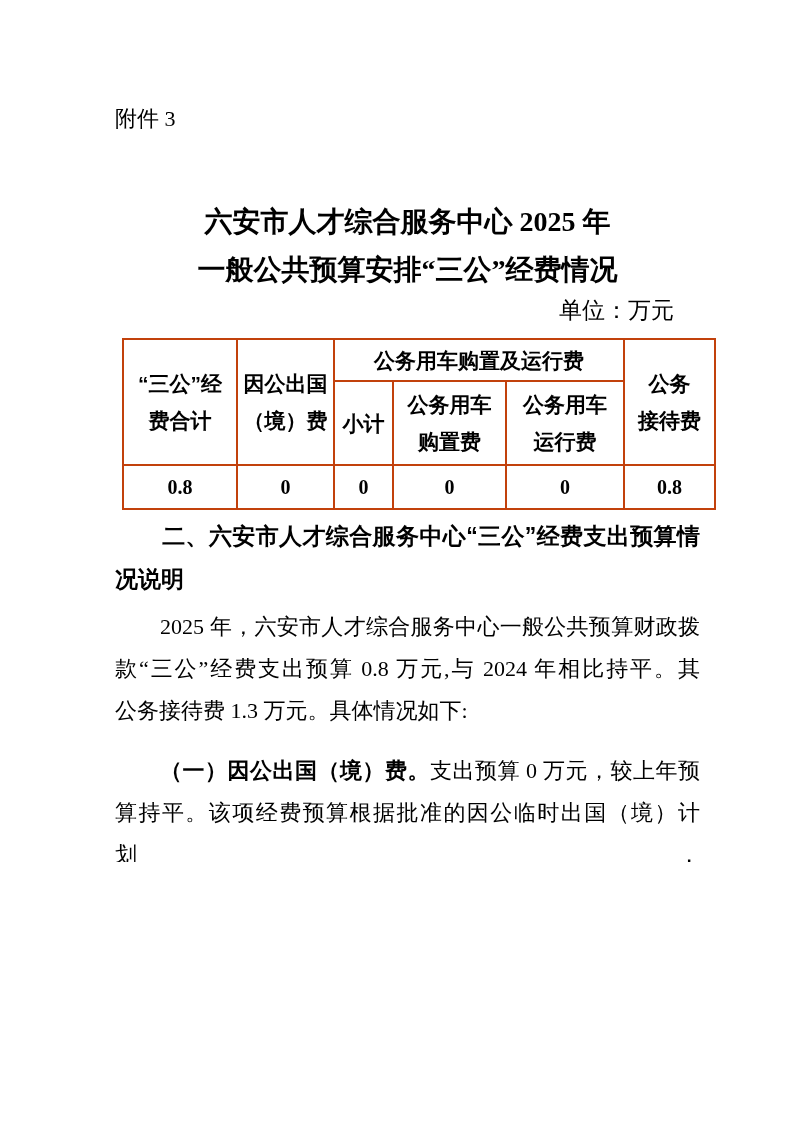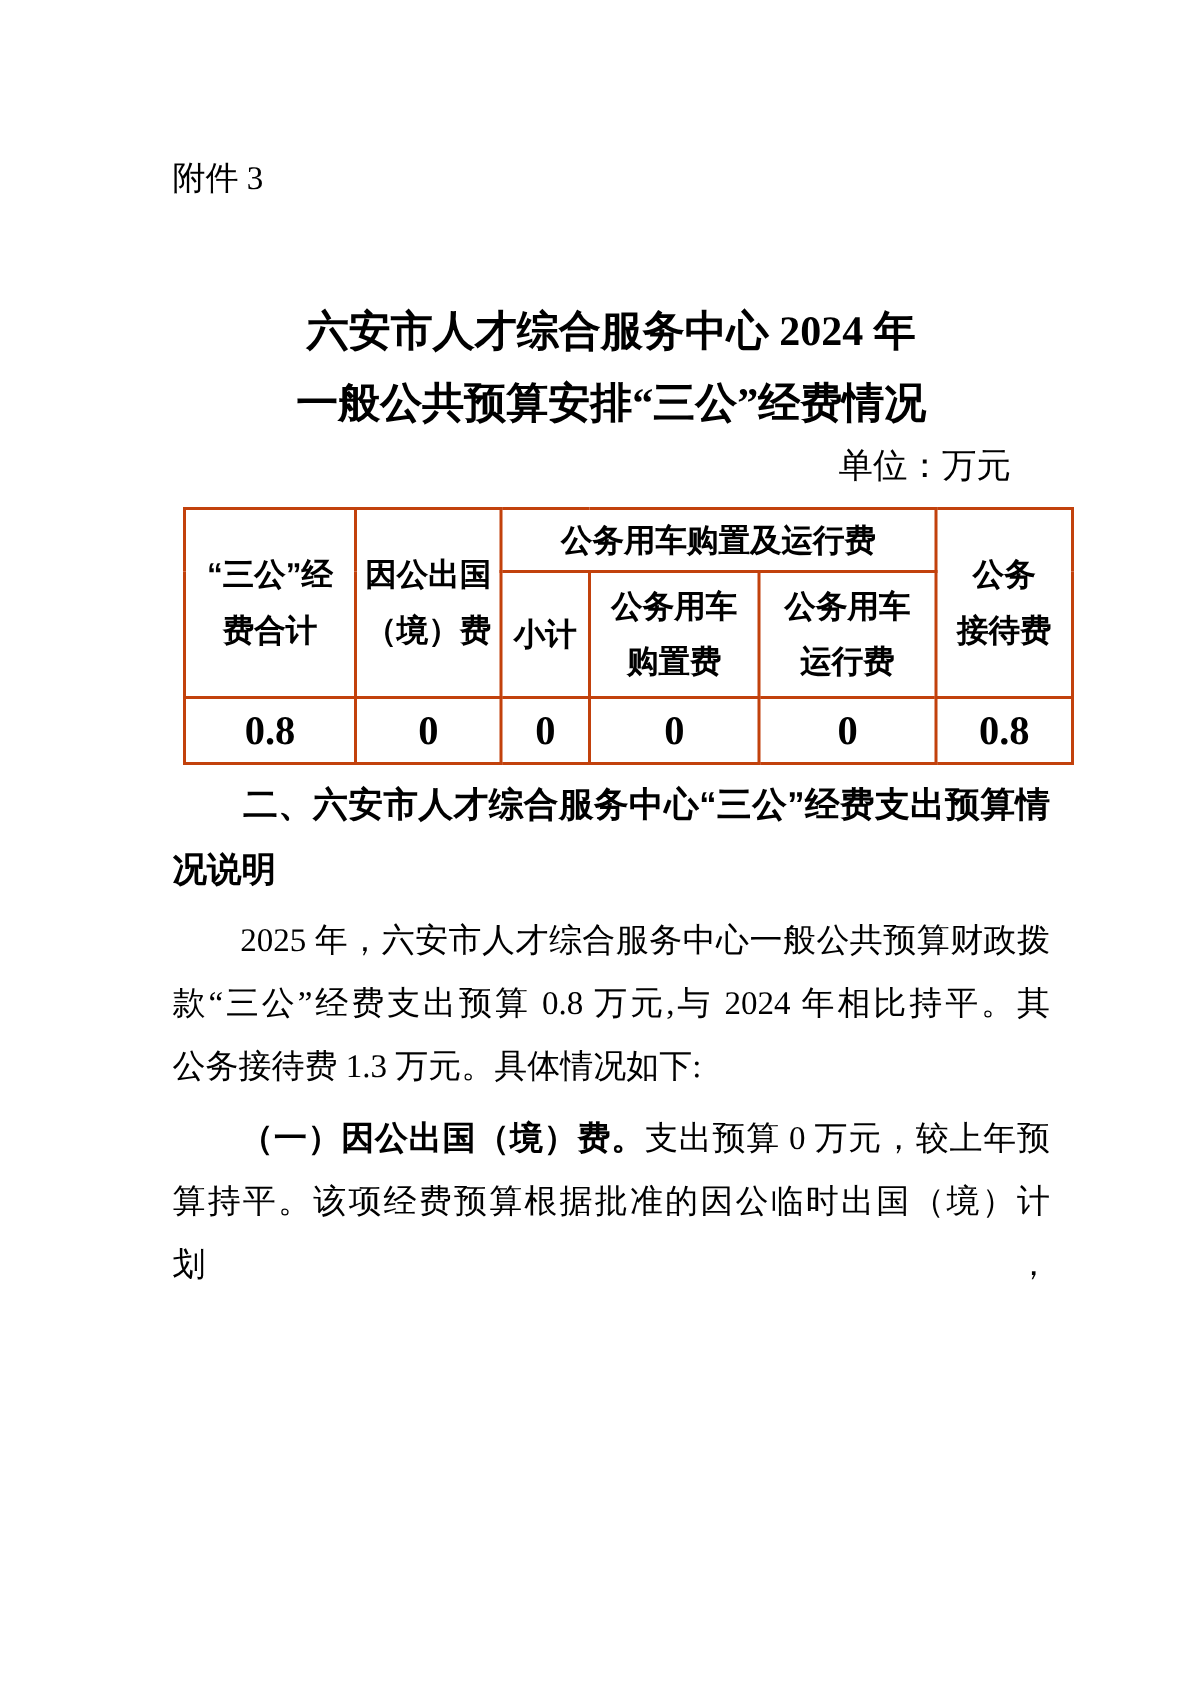--- a/index.html
+++ b/index.html
@@ -72,43 +72,43 @@
     font-size: 21px;
     line-height: 37px;
     white-space: pre-line;
   }
   tr.hdr-row-1 { height: 42px; }
   tr.hdr-row-2 { height: 84px; }
   tr.data-row  { height: 44px; }
   table.budget td.val {
     font-family: "Liberation Serif", "DejaVu Serif", serif;
     font-weight: bold;
-    font-size: 27px;
+    font-size: 20px;
     text-align: center;
   }
   .body-para {
     font-size: 22px;
     line-height: 42px;
   }
   .para-1 { margin-top: 5px; }
-  .para-2 { margin-top: 6px; }
+  .para-2 { margin-top: 18px; }
   .bold-lead {
     font-family: "Liberation Sans", "DejaVu Sans", sans-serif;
     font-weight: bold;
   }
 </style>
 </head>
 <body>
 
 <div class="page">
 
   <div class="attachment">附件 3</div>
 
   <div class="doc-title">
-    <div>六安市人才综合服务中心 2024 年</div>
+    <div>六安市人才综合服务中心 2025 年</div>
     <div>一般公共预算安排“三公”经费情况</div>
   </div>
 
 
   <div class="unit-note">单位：万元</div>
 
   <table class="budget">
     <colgroup>
       <col style="width:114px">
       <col style="width:97px">

